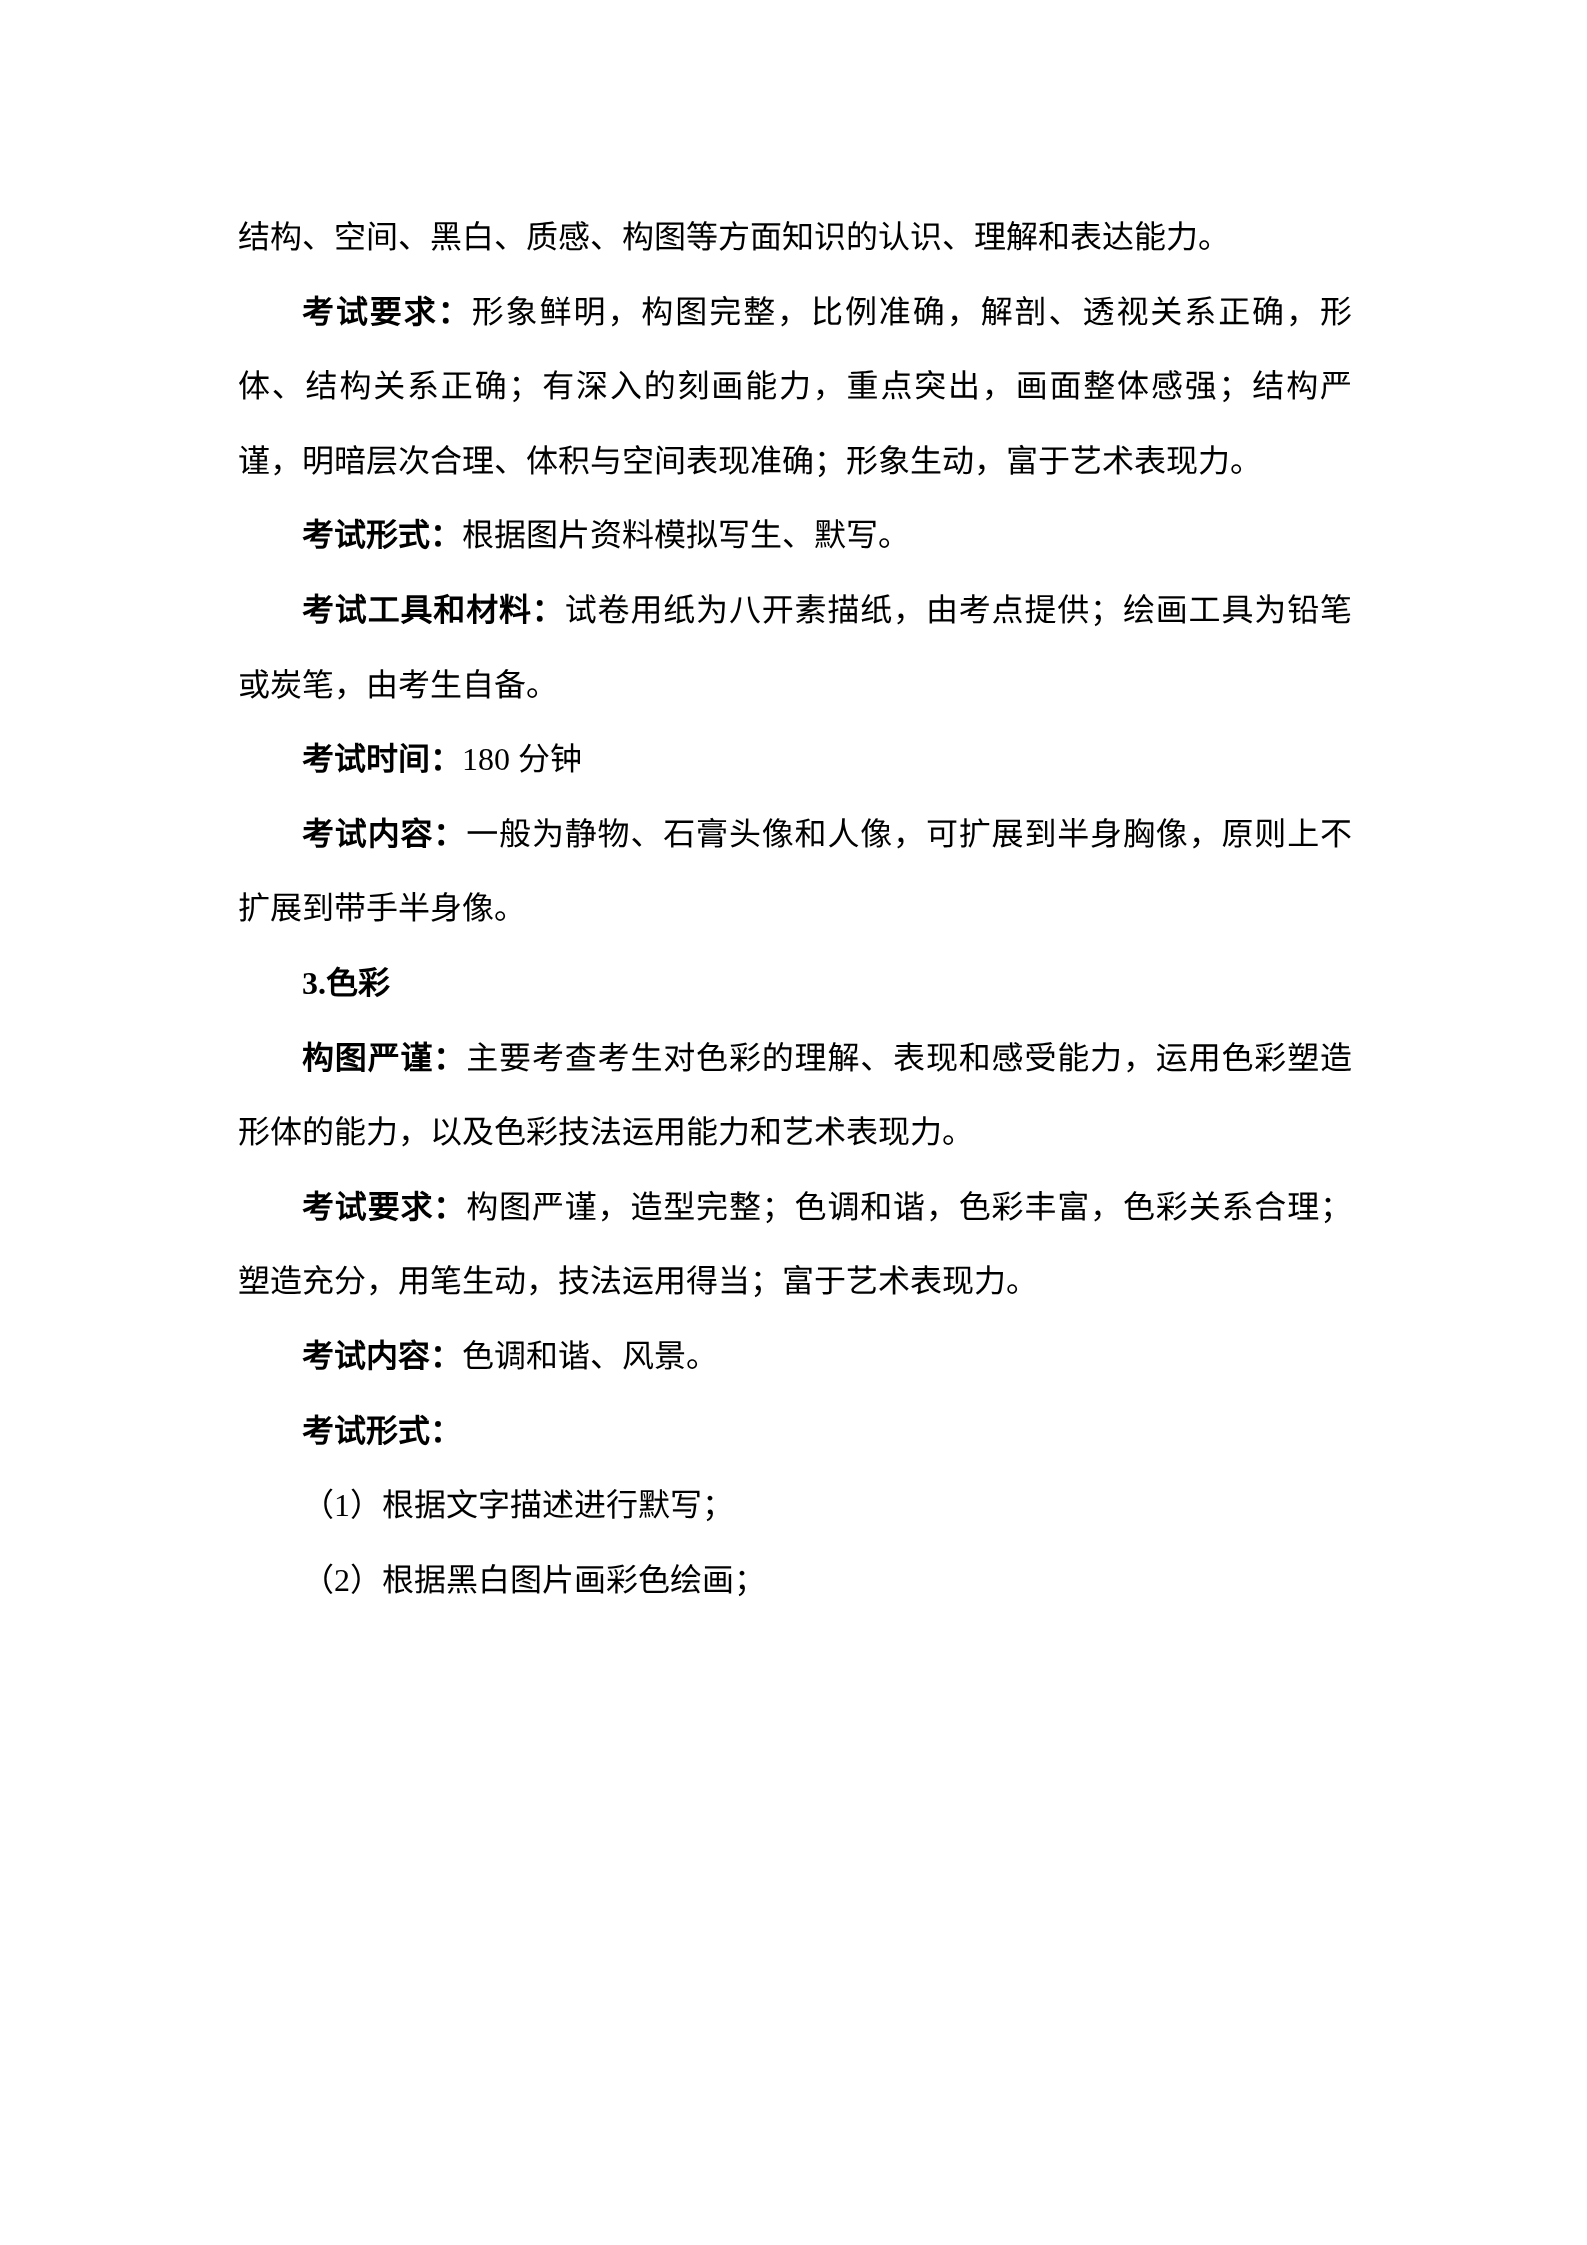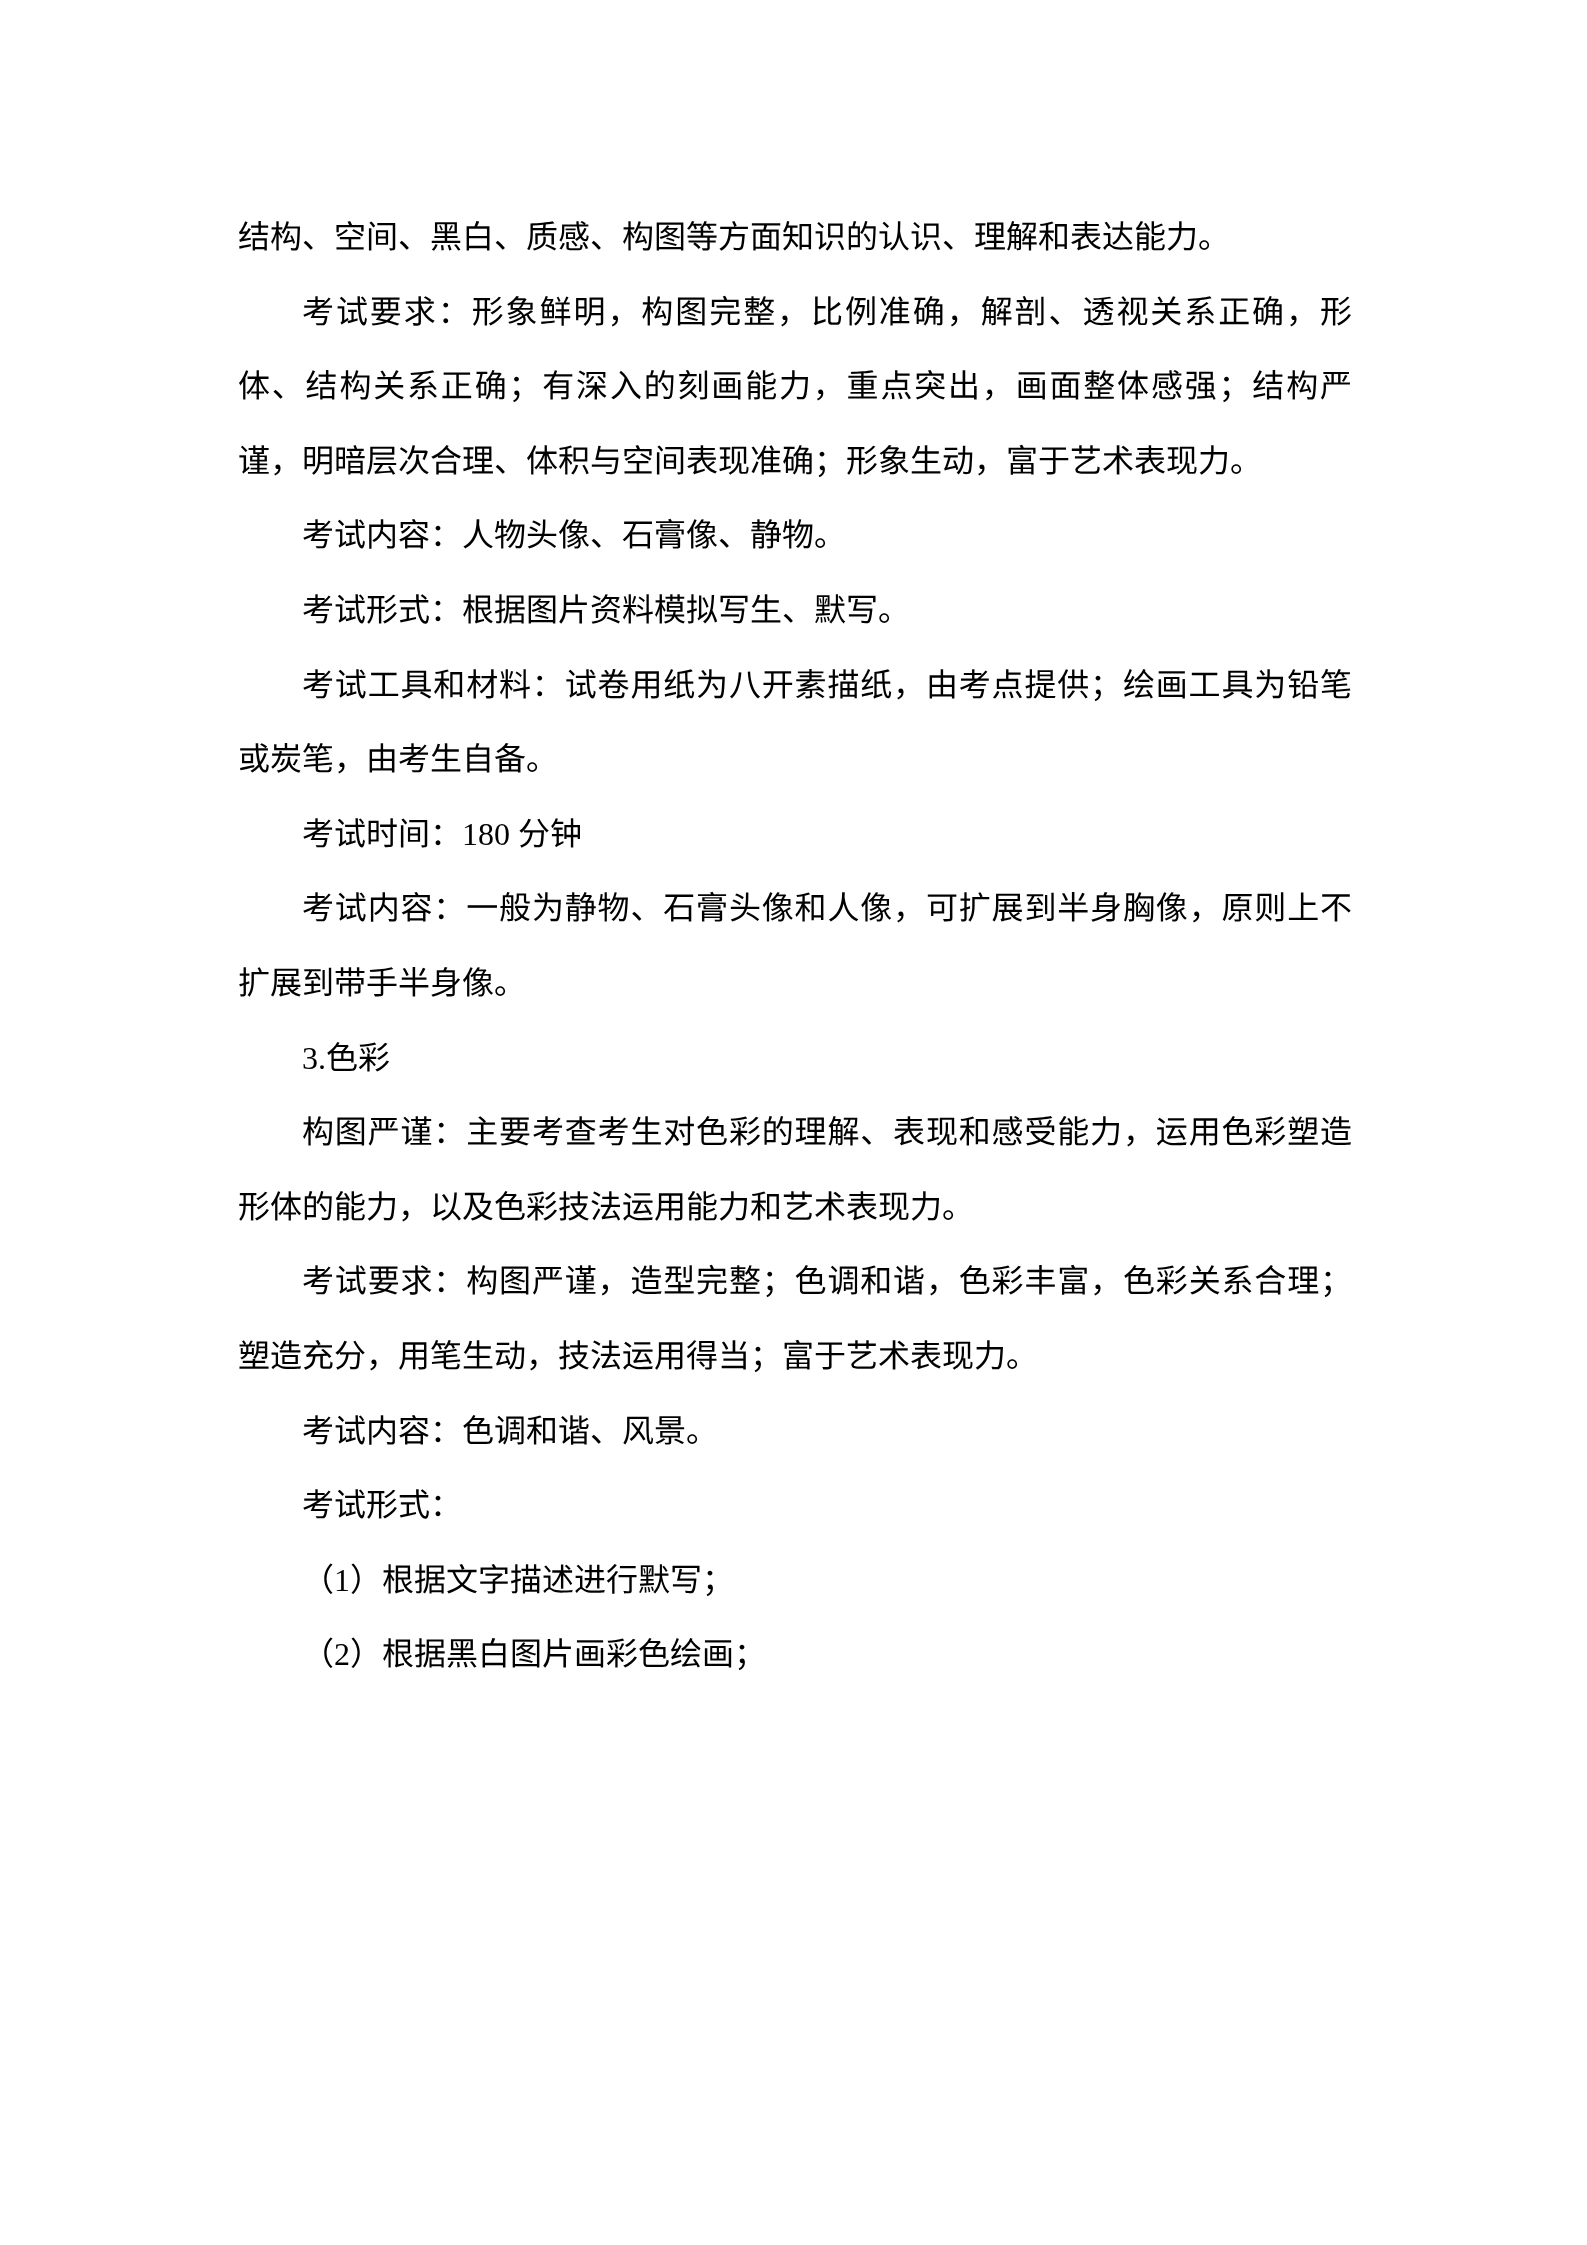--- a/index.html
+++ b/index.html
@@ -29,34 +29,33 @@
   }
   .para {
     margin: 0;
     padding: 0;
     text-indent: 2em;
   }
   .para.no-indent {
     text-indent: 0;
   }
   .label {
-    font-weight: 400;
+    font-weight: 700;
   }
 </style>
 </head>
 <body>
 
 <div class="page">
   <div class="text-block">
 
     <p class="para no-indent"><span class="label"></span><span>结构、空间、黑白、质感、构图等方面知识的认识、理解和表达能力。</span></p>
 
     <p class="para"><span class="label">考试要求：</span><span>形象鲜明，构图完整，比例准确，解剖、透视关系正确，形体、结构关系正确；有深入的刻画能力，重点突出，画面整体感强；结构严谨，明暗层次合理、体积与空间表现准确；形象生动，富于艺术表现力。</span></p>
 
-    <p class="para"><span class="label">考试内容：</span><span>人物头像、石膏像、静物。</span></p>
 
     <p class="para"><span class="label">考试形式：</span><span>根据图片资料模拟写生、默写。</span></p>
 
     <p class="para"><span class="label">考试工具和材料：</span><span>试卷用纸为八开素描纸，由考点提供；绘画工具为铅笔或炭笔，由考生自备。</span></p>
 
     <p class="para"><span class="label">考试时间：</span><span>180 分钟</span></p>
 
     <p class="para"><span class="label">考试内容：</span><span>一般为静物、石膏头像和人像，可扩展到半身胸像，原则上不扩展到带手半身像。</span></p>
 
     <p class="para"><span class="label">3.色彩</span><span></span></p>

